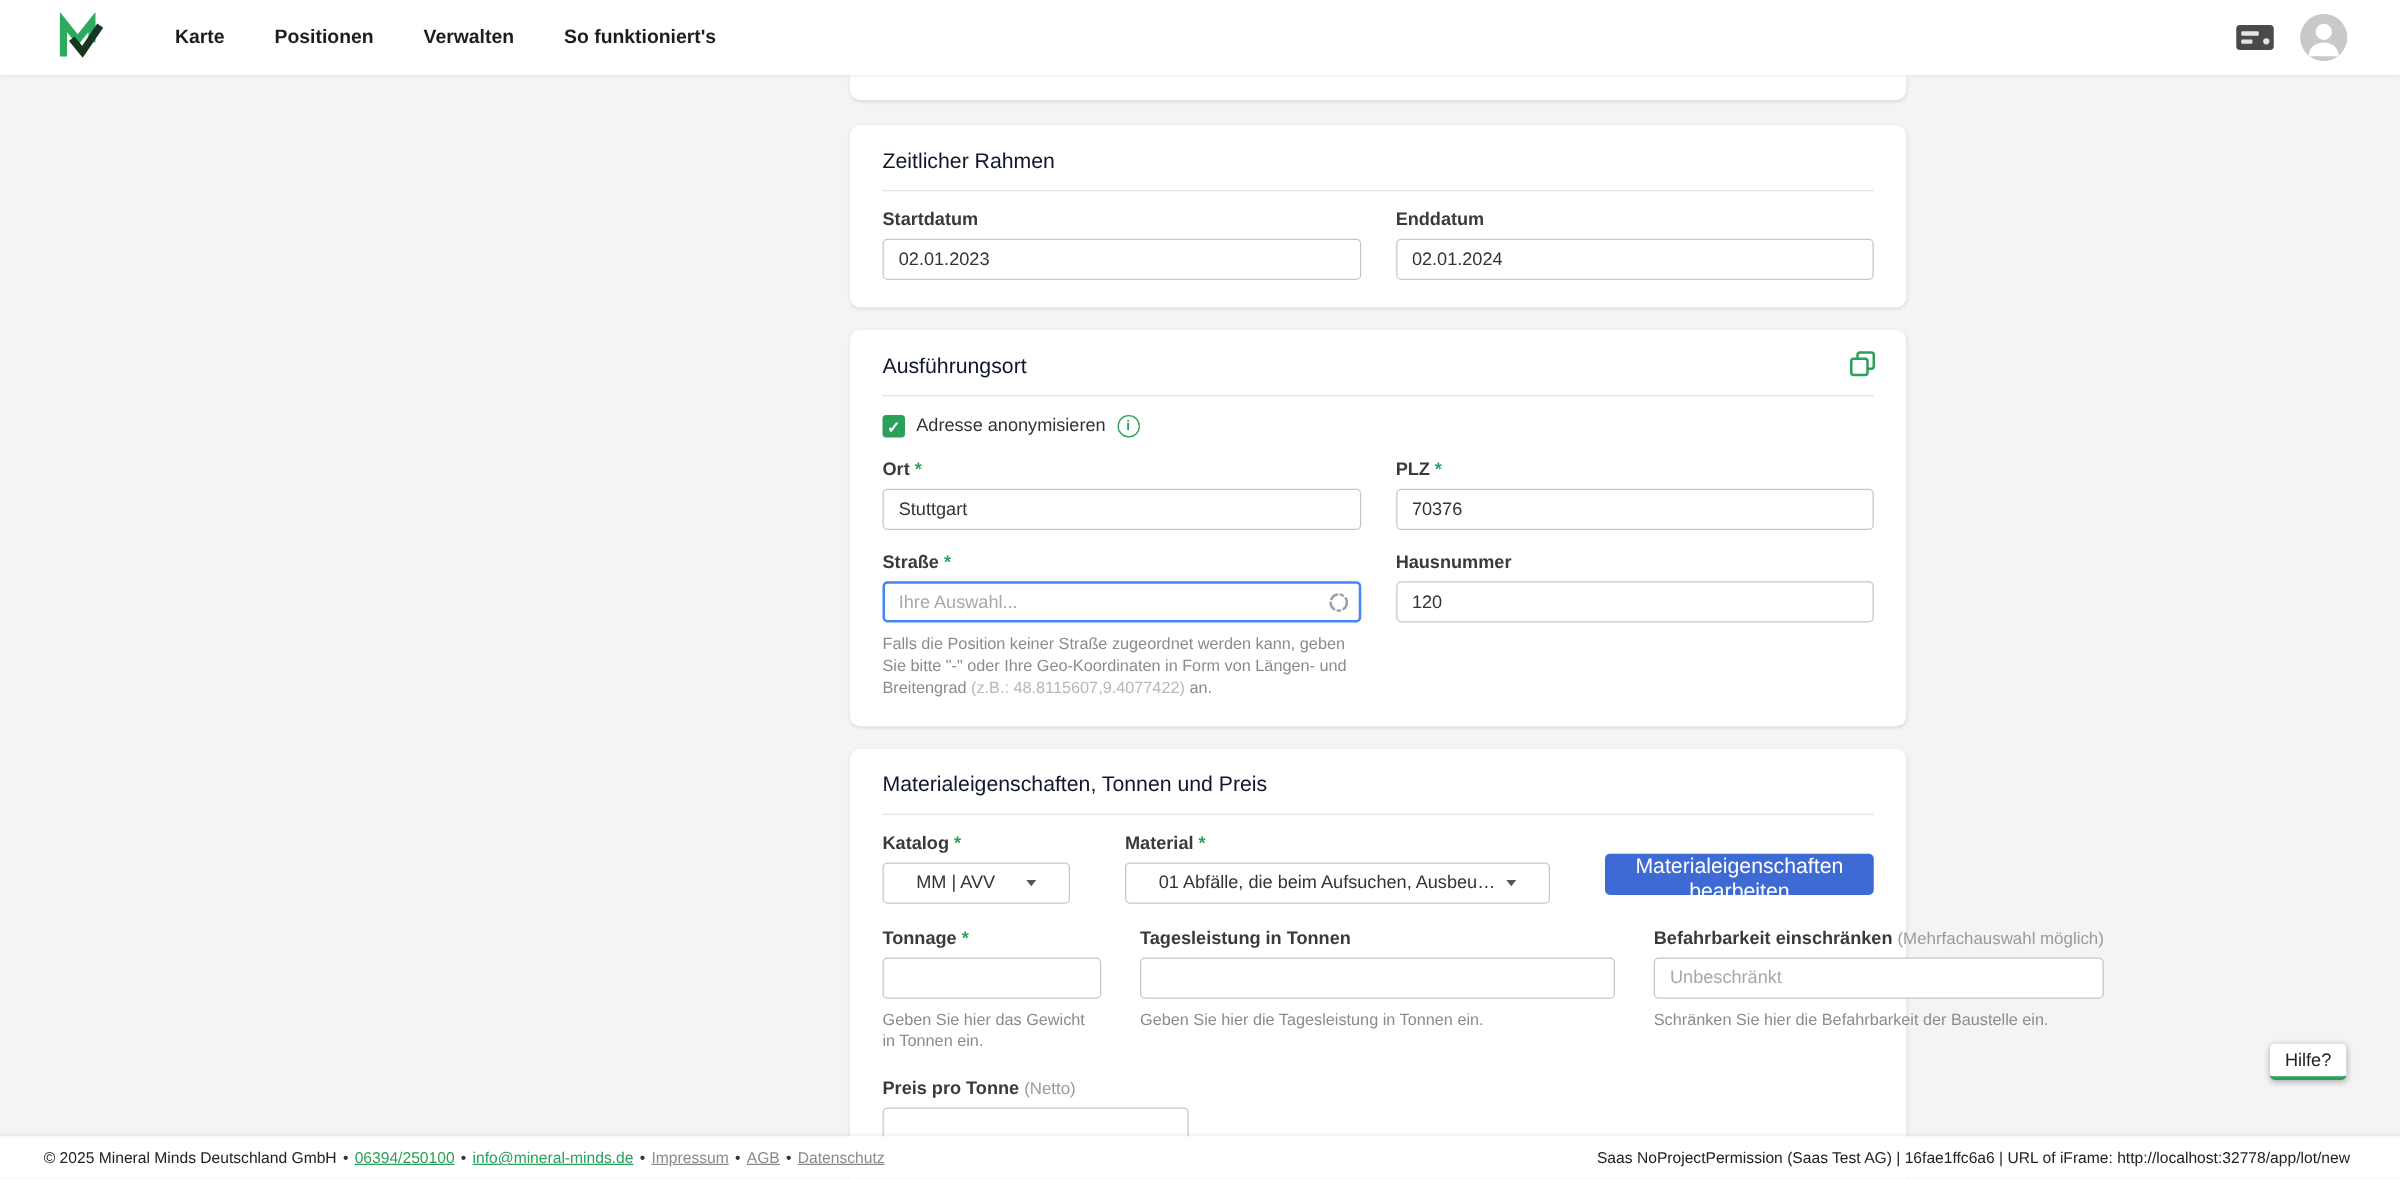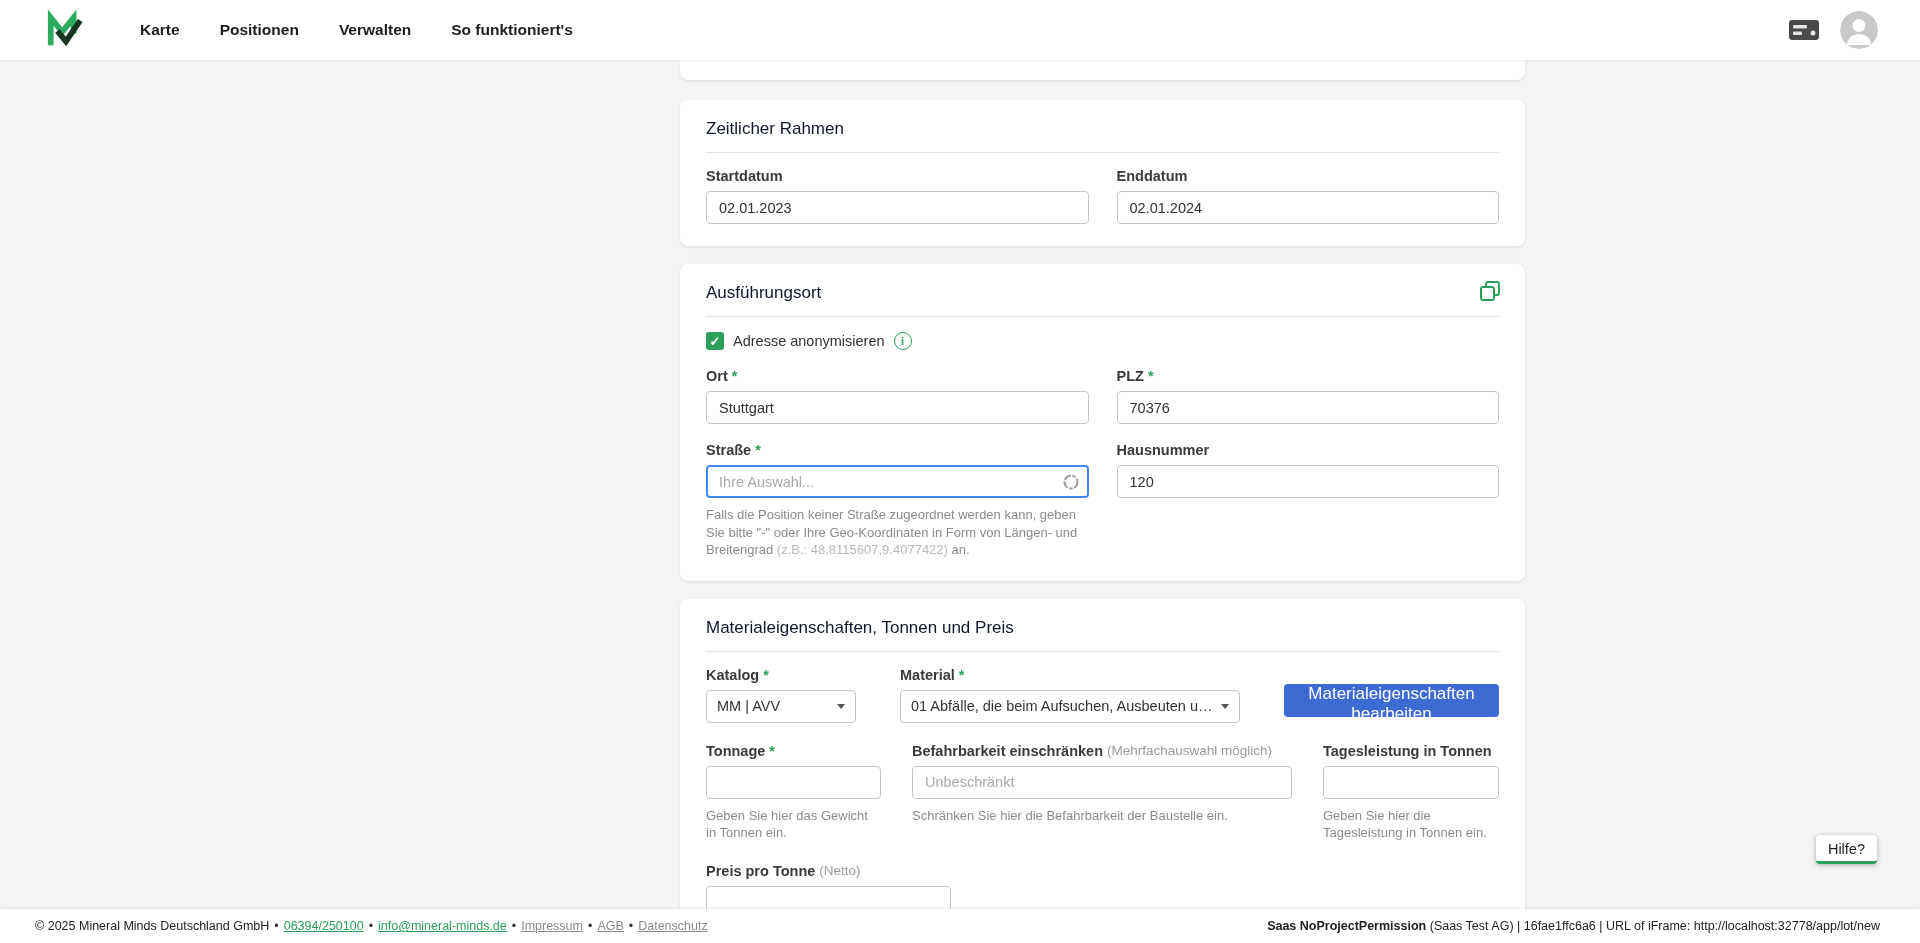--- a/index.html
+++ b/index.html
@@ -57,21 +57,21 @@
   .info-icon{width:18px;height:18px;border:1.5px solid var(--accent);border-radius:50%;
     color:var(--accent);display:flex;align-items:center;justify-content:center;
     font-size:11px;font-weight:700;cursor:pointer;flex:none;font-style:normal;}
   .copy-icon{position:absolute;top:16px;right:24px;color:var(--accent);cursor:pointer;display:flex;}
   
   .mat-row1{display:grid;grid-template-columns:150px 340px 1fr;column-gap:44px;align-items:end;}
   .btn-cell{justify-self:end;}
   .btn-primary{height:33px;background:var(--primary);color:#fff;border:none;border-radius:4px;
     font-size:17px;padding:0 15px;font-family:inherit;cursor:pointer;}
   .select{height:33px;border:1px solid #c6c6c6;border-radius:4px;display:flex;align-items:center;
-    justify-content:space-between;gap:8px;padding:0 10px;cursor:pointer;background:#fff;}
+    justify-content:space-between;gap:8px;padding:0 26px;cursor:pointer;background:#fff;}
   .sel-text{font-size:14.5px;color:#333;white-space:nowrap;overflow:hidden;text-overflow:ellipsis;}
   .caret{width:0;height:0;border-left:4.5px solid transparent;border-right:4.5px solid transparent;
     border-top:5.5px solid #555;flex:none;}
   .mat-row2{display:grid;grid-template-columns:175px 380px 1fr;column-gap:31px;margin-top:20px;align-items:start;}
   .helper{margin-top:9px;font-size:13px;color:#8b8b8b;line-height:1.3;}
   .preis-row{margin-top:22px;}
   .preis-row .text-input{width:245px;}
   .card-material{padding-bottom:120px;}
   
   .help-btn{position:absolute;right:43px;bottom:79px;background:#fff;
@@ -82,21 +82,21 @@
   footer{position:absolute;bottom:0;left:0;right:0;height:34px;background:#fff;
     display:flex;align-items:center;justify-content:space-between;
     padding:0 40px 0 35px;font-size:12.5px;color:#222;z-index:25;
     box-shadow:0 -1px 3px rgba(0,0,0,.08);}
   .footer-left{display:flex;align-items:center;gap:5px;white-space:nowrap;}
   .footer-left a{cursor:pointer;}
   .link-green{color:var(--accent);text-decoration:underline;}
   .link-gray{color:#8a8a8a;text-decoration:underline;}
   .sep{color:#333;}
   .footer-right{white-space:nowrap;}
-  .footer-right b{font-weight:700;}
+  .footer-right b{font-weight:400;}
 </style>
 </head>
 <body>
 
 <header>
   <div class="logo">
     <svg width="38" height="40" viewBox="0 0 40 40">
       <path d="M5 36 V7 L17 22 L29 7 V24" fill="none" style="stroke:var(--logo-green)" stroke-width="6"></path>
       <path d="M12 21 L21 32 L36 10" fill="none" style="stroke:var(--logo-dark)" stroke-width="6"></path>
     </svg>
@@ -242,32 +242,32 @@
       <div>
         <div class="field-label">
           <span>Tonnage</span>
             <span class="req">*</span>
         </div>
         <input class="text-input" type="text" style="">
         <div class="helper">Geben Sie hier das Gewicht in Tonnen ein.</div>
       </div>
       <div>
         <div class="field-label">
+          <span>Tagesleistung in Tonnen</span>
+        </div>
+        <input class="text-input" type="text" style="">
+        <div class="helper">Geben Sie hier die Tagesleistung in Tonnen ein.</div>
+      </div>
+      <div>
+        <div class="field-label">
           <span>Befahrbarkeit einschränken</span>
           <span class="label-hint">(Mehrfachauswahl möglich)</span>
         </div>
         <input class="text-input" type="text" placeholder="Unbeschränkt" style="">
         <div class="helper">Schränken Sie hier die Befahrbarkeit der Baustelle ein.</div>
-      </div>
-      <div>
-        <div class="field-label">
-          <span>Tagesleistung in Tonnen</span>
-        </div>
-        <input class="text-input" type="text" style="">
-        <div class="helper">Geben Sie hier die Tagesleistung in Tonnen ein.</div>
       </div>
     </div>
 
     <div class="preis-row">
       <div class="field-label">
         <span>Preis pro Tonne</span>
         <span class="label-hint">(Netto)</span>
       </div>
       <input class="text-input" type="text" style="">
     </div>

